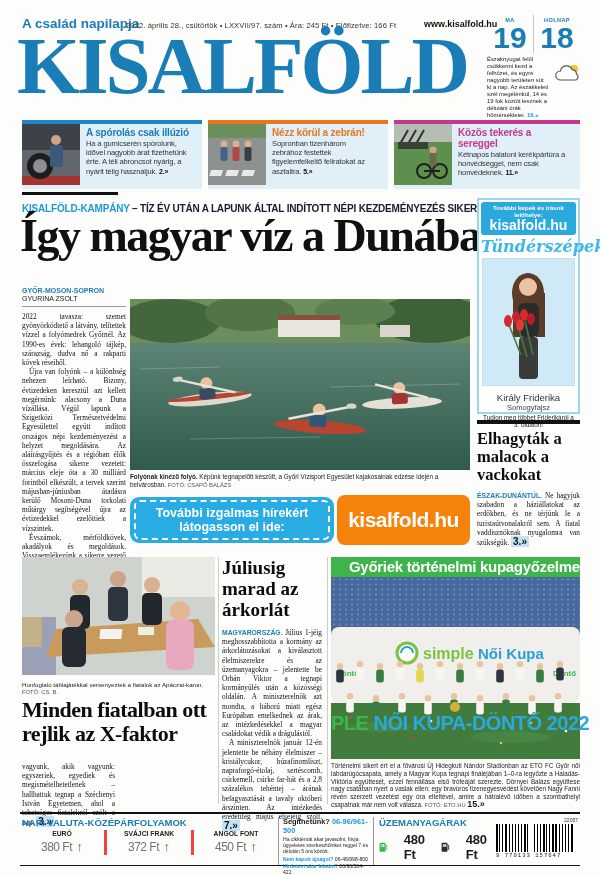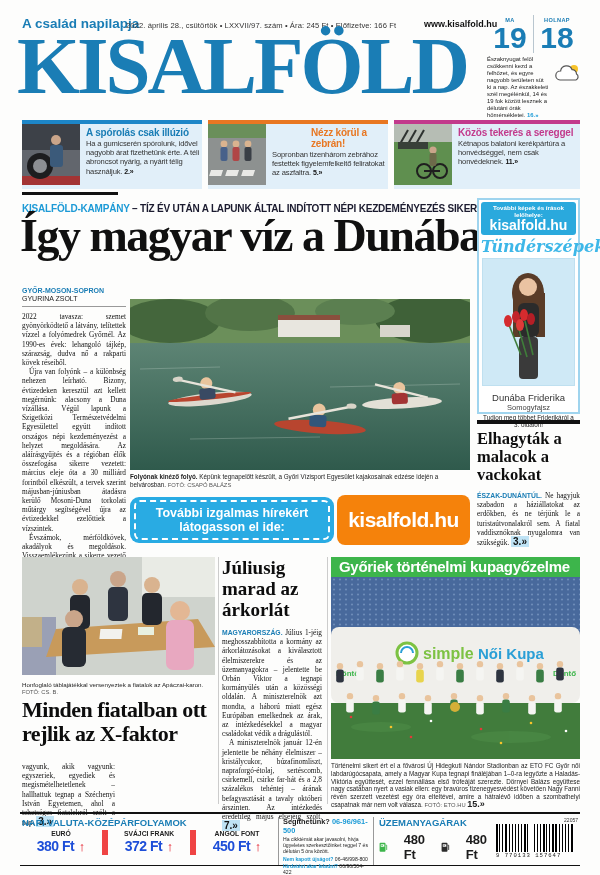--- a/index.html
+++ b/index.html
@@ -18,21 +18,21 @@
   .weather .tlab{font-size:5.6px;font-weight:bold;color:#1a7db5;letter-spacing:.4px;}
   .weather .tval{font-size:30px;font-weight:bold;color:#1a7db5;line-height:1;}
   .weather .tdiv{width:1px;background:#b9c6cf;height:38px;margin-top:2px;}
   .forecast{margin-top:3px;font-size:5.9px;line-height:7px;color:#222;position:relative;}
   .forecast .txt{width:62px;display:inline-block;vertical-align:top;}
   .forecast .ref{color:#1a9ad6;font-weight:bold;}
   .wicon{position:absolute;right:0;top:6px;}
   
   .teaser{top:120px;height:65px;background:#e1eff9;border-top:4px solid #000;display:flex;}
   .teaser .ph{width:58px;height:61px;flex:none;}
-  .teaser .tx{padding:3px 1px 0 6px;}
+  .teaser .tx{padding:3px 12px 0 6px;}
   .teaser h3{margin:0 0 1px 0;font-size:10px;line-height:11px;letter-spacing:-.2px;}
   .teaser p{margin:0;font-size:7.6px;line-height:9.2px;color:#333;letter-spacing:-.15px;}
   .pref{font-weight:bold;color:#111;font-size:7px;}
   
   .leadrule{left:22px;top:192px;width:96px;height:3px;background:#111;}
   .kicker{left:22px;top:203px;font-size:10px;font-weight:bold;letter-spacing:-.2px;}
   .kicker .kb{color:#1d9ad6;} .kicker .kr{color:#1b1b2f;}
   .headline{left:20px;top:212px;font-size:46px;font-weight:bold;color:#101010;letter-spacing:-1.5px;line-height:1.05;}
   .lcol{left:22px;top:287px;width:104px;}
   .lcol .region{font-size:7px;font-weight:bold;color:#1a7db5;}
@@ -74,36 +74,36 @@
   .xf .cap{font-size:6.2px;color:#222;margin-top:2px;}
   .xf h2{margin:3px 0 16px 0;font-size:22px;line-height:24px;font-weight:bold;color:#0d0d0d;letter-spacing:-.5px;}
   .xf .cols{display:flex;gap:7px;}
   .xf .c{width:93px;}
   .xf .region{font-size:7px;font-weight:bold;color:#1a7db5;border-bottom:1px solid #999;padding-bottom:1px;}
   .xf .author{font-size:7px;margin:2px 0 4px 0;}
   .mid{left:222px;top:557px;width:100px;}
   .mid h2{margin:0 0 8px 0;font-size:19px;line-height:21px;font-weight:bold;color:#0d0d0d;font-family:Liberation Serif, serif;}
   .mid .kick{color:#1a7db5;font-weight:bold;}
   .cup{left:331px;top:557px;width:249px;}
-  .cup .gban{background:#3db54b;color:#fff;font-weight:bold;font-size:15px;line-height:20px;height:20px;padding-left:8px;letter-spacing:-.3px;}
+  .cup .gban{background:#3db54b;color:#fff;font-weight:bold;font-size:15px;line-height:20px;height:20px;padding-left:18px;letter-spacing:-.3px;}
   .cupphoto{width:249px;height:182px;display:block;}
   .cupoverlay{left:331px;top:712px;width:249px;text-align:center;font-weight:bold;font-size:20px;letter-spacing:-.5px;white-space:nowrap;}
   .cupoverlay .g{color:#3db54b;} .cupoverlay .b{color:#29a9dd;}
   .cup .ccap{font-size:6.3px;line-height:7.8px;color:#222;text-align:justify;margin-top:3px;}
   .cup .cref{font-weight:bold;font-size:9px;}
   
   .footer{left:20px;top:812px;width:560px;height:54px;border-top:2px solid #111;border-bottom:1px solid #111;
           display:flex;box-sizing:border-box;padding-top:3px;}
   .fc1{width:258px;}
   .fc1 .ft{color:#1a7db5;font-weight:bold;font-size:9.5px;margin-left:2px;}
   .curr{display:flex;margin-top:2px;}
   .curr .ci{width:84px;text-align:center;}
-  .curr .ci+.ci{border-left:6px solid #ef4444;}
+  .curr .ci+.ci{border-left:3px solid #ef4444;}
   .curr .cl{font-size:6.8px;font-weight:bold;color:#222;}
-  .curr .cv{font-size:14px;font-weight:bold;color:#1d4ed8;letter-spacing:-.5px;}
+  .curr .cv{font-size:12px;font-weight:normal;color:#737373;letter-spacing:-.5px;}
   .curr .ar{color:#e30613;font-size:13px;font-weight:bold;}
   .fc2{width:97px;border-left:1px solid #999;padding:0 4px;box-sizing:border-box;}
   .fc2 .h{font-size:7.4px;font-weight:bold;} .fc2 .hp{color:#1a9ad6;}
   .fc2 .s{font-size:5.1px;line-height:6.2px;color:#222;margin-top:1px;}
   .fc2 .q{color:#1a9ad6;font-weight:bold;}
   .fc3{width:119px;border-left:1px solid #999;padding:0 5px;box-sizing:border-box;}
   .fc3 .ft{color:#1a7db5;font-weight:bold;font-size:9.5px;}
   .fuelrow{display:flex;align-items:center;gap:16px;margin-top:4px;}
   .fuelrow .fv{font-size:13px;font-weight:bold;letter-spacing:-.3px;}
   .fc4{width:86px;padding-left:4px;position:relative;}
@@ -174,21 +174,21 @@
       <g>
           <circle cx="16" cy="20" r="3.4" fill="#d9b38f"></circle>
           <rect x="12.5" y="23" width="7" height="14" rx="2" fill="#47618a"></rect>
          <circle cx="28" cy="20" r="3.4" fill="#d9b38f"></circle>
           <rect x="24.5" y="23" width="7" height="14" rx="2" fill="#b04646"></rect>
          <circle cx="40" cy="20" r="3.4" fill="#d9b38f"></circle>
           <rect x="36.5" y="23" width="7" height="14" rx="2" fill="#3a3f46"></rect>
         </g>
     </svg>
     <div class="tx">
-      <h3 style="color:#e87722;margin-left:39px;">Nézz körül a zebrán!</h3>
+      <h3 style="color:#e87722;">Nézz körül a zebrán!</h3>
       <p><span>Sopronban tizenhárom zebrához festettek figyelemfelkeltő feliratokat az aszfaltra. </span><span class="pref">5.»</span></p>
     </div>
   </div>
 
   <div class="abs teaser" style="left:394px;width:186px;border-top-color:#c23a8c;">
     <svg class="ph" viewBox="0 0 58 61">
       <rect width="58" height="61" fill="#5f8f4f"></rect>
         <rect width="58" height="18" fill="#b6bdb4"></rect>
       <g stroke="#2e3330" stroke-width="2">
           <line x1="6" y1="20" x2="14" y2="6"></line>
@@ -290,21 +290,21 @@
           <line x1="38" y1="96" x2="26" y2="66" stroke="#3f7d3a" stroke-width="1.6"></line>
           <line x1="44" y1="98" x2="34" y2="64" stroke="#3f7d3a" stroke-width="1.6"></line>
           <line x1="50" y1="96" x2="42" y2="62" stroke="#3f7d3a" stroke-width="1.6"></line>
       <ellipse cx="25" cy="62" rx="4" ry="6" fill="#d52b2e"></ellipse>
           <ellipse cx="33" cy="58" rx="4" ry="6" fill="#c2242b"></ellipse>
           <ellipse cx="41" cy="56" rx="4" ry="6" fill="#d52b2e"></ellipse>
           <ellipse cx="48" cy="60" rx="4" ry="6" fill="#b51e26"></ellipse>
           <ellipse cx="37" cy="66" rx="4" ry="6" fill="#e03a38"></ellipse>
         </g>
     </svg>
-    <div class="pname">Dunába Friderika</div>
+    <div class="pname">Király Friderika</div>
     <div class="pplace">Somogyfajsz</div>
     <div class="pnote">Tudjon meg többet Friderikáról a 3. oldalon!</div>
   </div>
 
   <div class="abs pigs">
     <div class="rule"></div>
     <h2 class="serif">Elhagyták a malacok a vackokat</h2>
     <div class="body-t serif">
       <span class="kick" style="font-family:'Liberation Sans',sans-serif;font-size:6.8px;">ÉSZAK-DUNÁNTÚL.</span><span> Ne hagyjuk szabadon a háziállatokat az erdőkben, és ne térjünk le a turistaútvonalakról sem. A fiatal vaddisznóknak nyugalomra van szükségük. </span><span class="refhl">3.»</span>
     </div>
@@ -422,20 +422,23 @@
           <circle cx="100" cy="144" r="1.3" fill="#fff"></circle>
           <circle cx="150" cy="152" r="1.3" fill="#e03a38"></circle>
           <circle cx="200" cy="146" r="1.3" fill="#f7c32a"></circle>
           <circle cx="235" cy="154" r="1.3" fill="#fff"></circle>
           <circle cx="80" cy="160" r="1.3" fill="#e03a38"></circle>
           <circle cx="170" cy="166" r="1.3" fill="#f7c32a"></circle>
         </g>
     </svg>
     <div class="ccap"><span>Történelmi sikert ért el a fővárosi Új Hidegkuti Nándor Stadionban az ETO FC Győr női labdarúgócsapata, amely a Magyar Kupa tegnapi fináléjában 1–0-ra legyőzte a Haladás-Viktória együttesét, ezzel fennállása első trófeáját szerezte. Dörnyei Balázs együttese nagy csatában nyert a vasiak ellen: egy bravúros tizenegyesvédést követően Nagy Fanni révén szerzett vezetést egy óra elteltével, amire a hátralévő időben a szombathelyi csapatnak már nem volt válasza. </span><span class="cred">FOTÓ: ETO.HU</span> <span class="cref">15.»</span></div>
   </div>
+  <div class="abs cupoverlay">
+    <span class="g">PLE</span><span class="b"> NŐI KUPA-DÖNTŐ 2022</span>
+  </div>
 
   <div class="abs footer">
     <div class="fc1">
       <div class="ft">NAPI VALUTA-KÖZÉPÁRFOLYAMOK</div>
       <div class="curr">
         <div class="ci">
           <div class="cl">EURÓ</div>
           <div><span class="cv">380 Ft</span> <span class="ar">↑</span></div>
         </div>
         <div class="ci">

